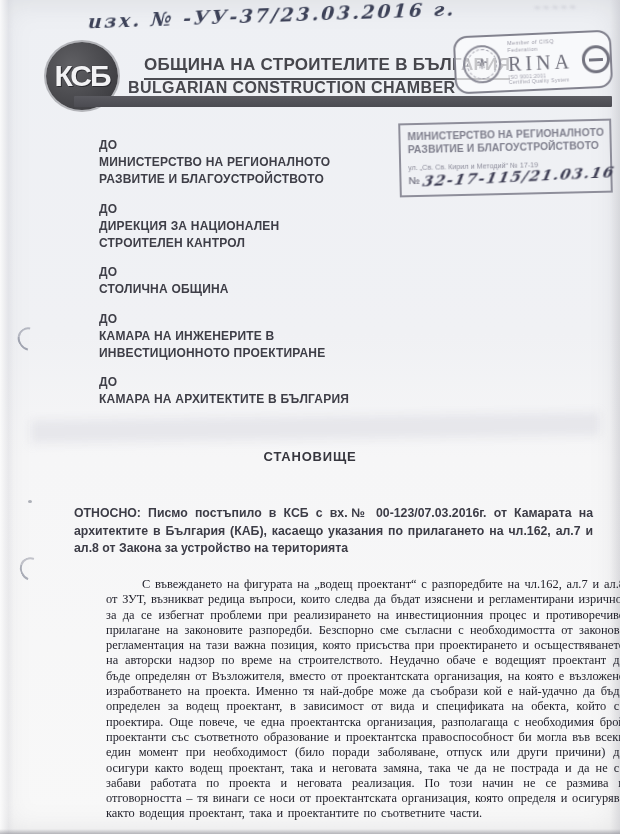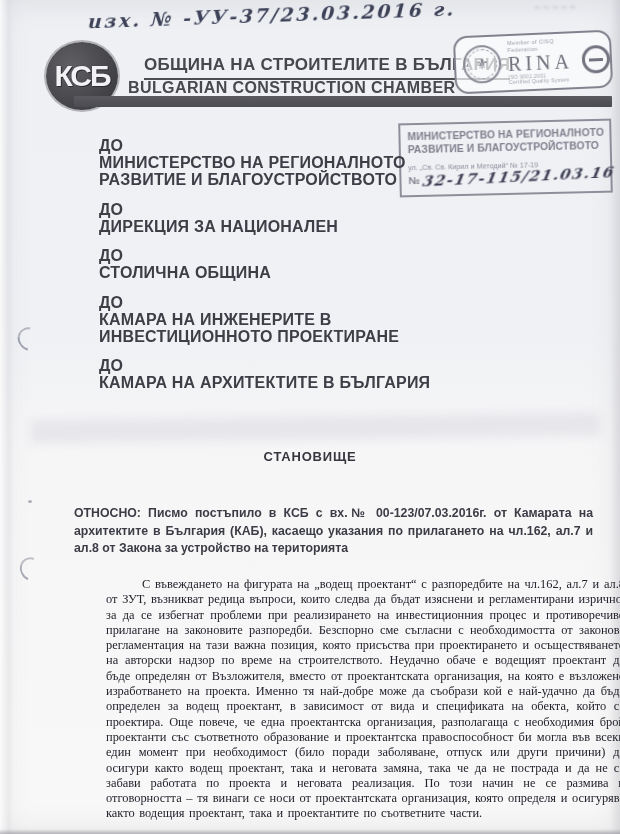--- a/index.html
+++ b/index.html
@@ -66,21 +66,21 @@
   .mstamp-l{font-size:10.3px;font-weight:bold;line-height:13px;letter-spacing:.1px;white-space:nowrap;}
   .mstamp-addr{font-size:7.2px;margin-top:7px;color:#8e8e9c;white-space:nowrap;}
   .mstamp-numrow{display:flex;align-items:baseline;margin-top:-2px;}
   .mstamp-no{font-size:10px;font-weight:bold;}
   .mstamp-numval{
     font-family:"DejaVu Serif",serif;font-style:italic;font-weight:bold;font-size:15px;
     color:#3c3c52;transform:skewX(-14deg) rotate(-1.5deg);letter-spacing:1.5px;
     margin-left:4px;white-space:nowrap;filter:blur(.2px);
   }
   
-  .recipients{position:absolute;left:99px;top:137px;font-size:16px;line-height:17px;
+  .recipients{position:absolute;left:99px;top:137px;font-size:12px;line-height:17px;
     font-weight:bold;color:#3e3e47;letter-spacing:.2px;}
   .rgroup{margin-bottom:12.5px;}
   
   .scan-band{position:absolute;left:30px;top:416px;width:570px;height:24px;
     background:rgba(150,150,168,.14);filter:blur(5px);transform:rotate(-.8deg);}
   .hole-mark{position:absolute;width:18px;height:20px;border:2px solid transparent;border-radius:50%;}
   .hole-1{left:18px;top:327px;border-left-color:rgba(95,100,120,.55);border-top-color:rgba(95,100,120,.4);transform:rotate(-35deg);}
   .hole-2{left:20px;top:557px;border-left-color:rgba(95,100,120,.5);border-top-color:rgba(95,100,120,.35);transform:rotate(-25deg);}
   .spot{position:absolute;left:28px;top:500px;width:4px;height:3px;background:rgba(100,105,120,.5);border-radius:50%;filter:blur(.5px);}
   
@@ -141,20 +141,21 @@
 
   <div class="recipients">
     <div class="rgroup">
       <div>ДО</div>
       <div>МИНИСТЕРСТВО НА РЕГИОНАЛНОТО</div>
       <div>РАЗВИТИЕ И БЛАГОУСТРОЙСТВОТО</div>
     </div>
     <div class="rgroup">
       <div>ДО</div>
       <div>ДИРЕКЦИЯ ЗА НАЦИОНАЛЕН</div>
+      <div>СТРОИТЕЛЕН КАНТРОЛ</div>
     </div>
     <div class="rgroup">
       <div>ДО</div>
       <div>СТОЛИЧНА ОБЩИНА</div>
     </div>
     <div class="rgroup">
       <div>ДО</div>
       <div>КАМАРА НА ИНЖЕНЕРИТЕ В</div>
       <div>ИНВЕСТИЦИОННОТО ПРОЕКТИРАНЕ</div>
     </div>

